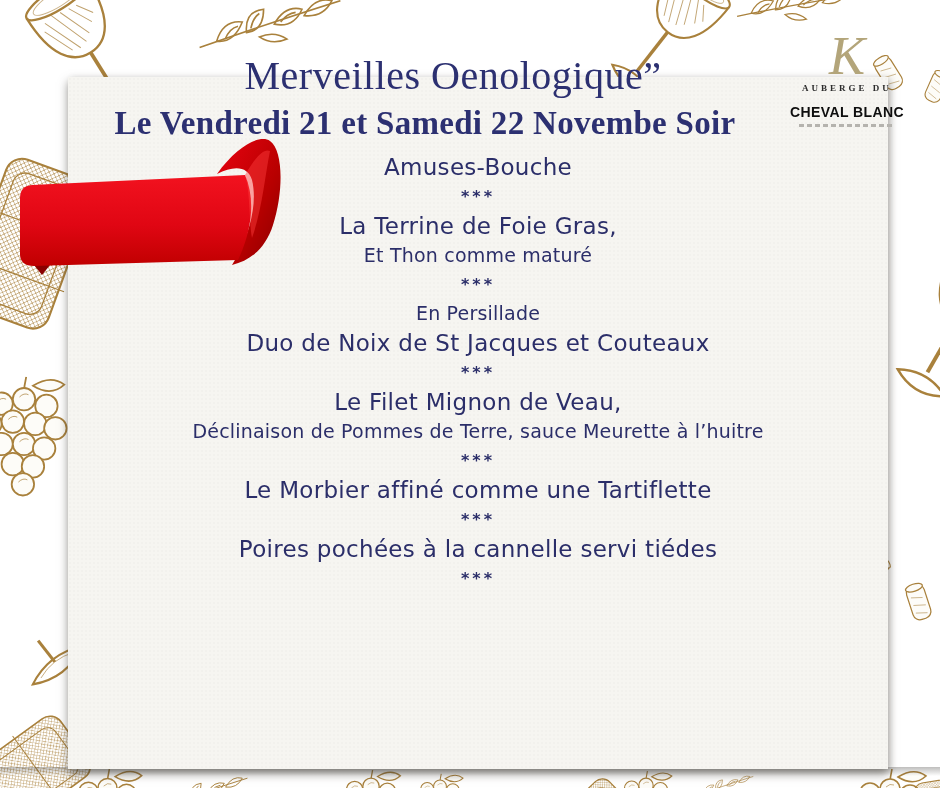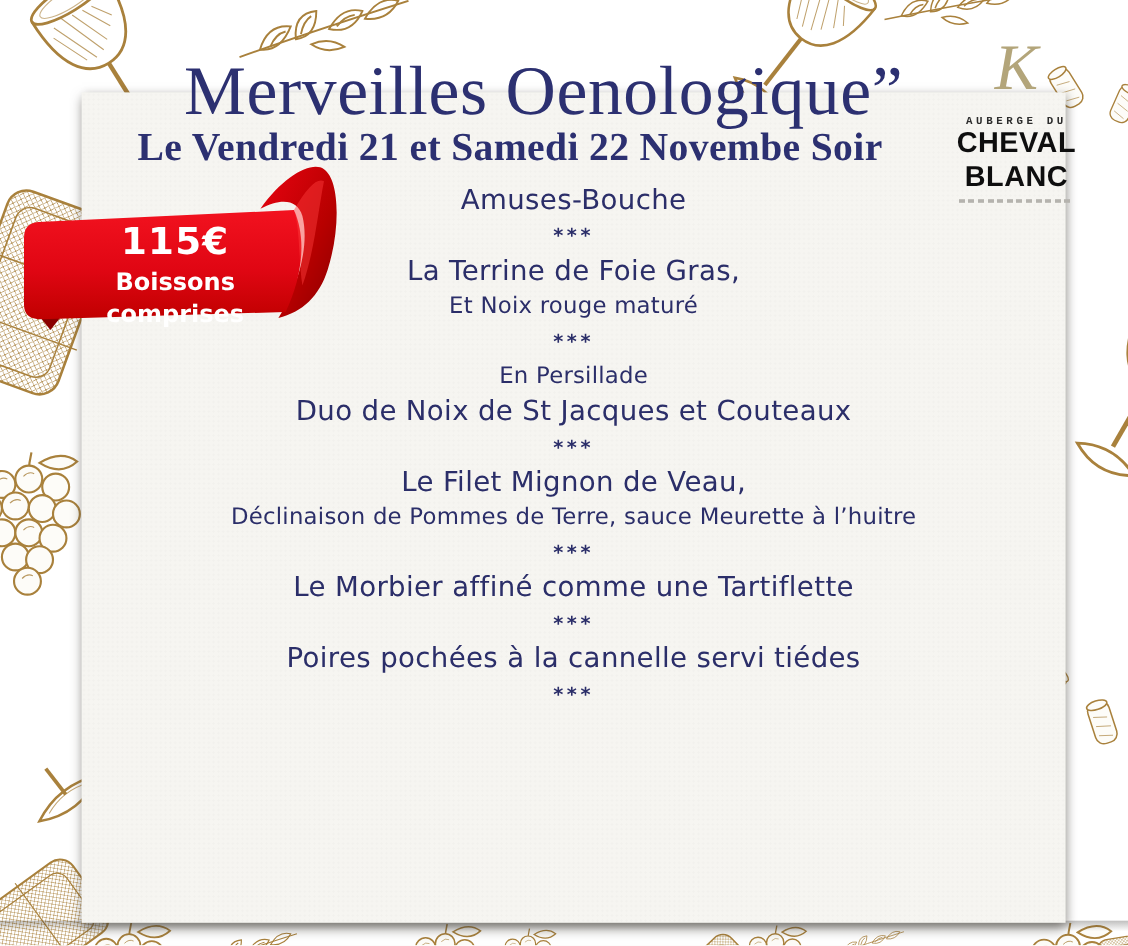--- a/index.html
+++ b/index.html
@@ -16,44 +16,44 @@
     position:absolute; z-index:2; left:68px; top:77px; width:820px; height:692px;
     background:#f6f5f1;
     background-image:radial-gradient(rgba(0,0,0,0.015) 1px, transparent 1px);
     background-size:4px 4px;
     box-shadow:0 5px 9px rgba(70,65,58,.55), 3px 0 6px rgba(70,65,58,.12);
   }
   
   #title{
     position:absolute; z-index:3; left:95px; top:48px; width:680px;
     text-align:center; font-family:"Liberation Serif", serif;
-    font-size:58px; line-height:56px; color:#2c3071; letter-spacing:.5px;
+    font-size:40px; line-height:56px; color:#2c3071; letter-spacing:.5px;
     transform:translateX(18px);
   }
   #subtitle{
     position:absolute; z-index:3; left:95px; top:104px; width:660px;
     text-align:center; font-family:"Liberation Serif", serif;
     font-size:33px; line-height:38px; color:#2c3071; letter-spacing:.3px;font-weight:bold;
   }
   
   #logo{
     position:absolute; z-index:3; left:780px; top:30px; width:134px;
     text-align:center;
   }
   .logo-k{
     font-family:"Liberation Serif", serif; font-style:italic;
     font-size:54px; line-height:52px; color:#b3a57a; font-weight:normal;
   }
   .logo-top{
     font-size:9px; font-weight:bold; letter-spacing:3px; color:#2c2c2c;
-    margin-top:14px; font-family:Liberation Mono, monospace;
+    margin-top:1px; font-family:Liberation Serif, serif;
   }
   .logo-bottom{
-    font-size:24px; font-weight:bold; letter-spacing:.4px; color:#0e0e0e;
-    font-family:"Liberation Sans", sans-serif; margin-top:0;
+    font-size:14px; font-weight:bold; letter-spacing:.4px; color:#0e0e0e;
+    font-family:"Liberation Sans", sans-serif; margin-top:11px;
   }
   .logo-tagline{
     width:96px; height:3px; margin:4px auto 0;
     background:repeating-linear-gradient(90deg,#b5b3ae 0 5px, transparent 5px 8px);
   }
   
   #ribbon{position:absolute; z-index:4; left:12px; top:128px; width:290px; height:150px;}
   #ribbon-text{
     position:absolute; z-index:5; left:36px; top:185px; width:220px;
     text-align:center; color:#ffffff;
@@ -296,30 +296,26 @@
     <div class="logo-bottom">CHEVAL BLANC</div>
     <div class="logo-tagline"></div>
   </div>
 
   <svg id="ribbon" viewBox="0 0 290 150">
     <path d="M18,132 L42,132 L30,147 Z" fill="#8a0000"></path>
     <path d="M205,46 C225,18 248,6 258,13 C271,22 272,62 261,97 C254,119 240,132 220,137 C237,110 246,76 240,52 C236,38 222,37 205,46 Z" fill="url(#gc)"></path>
     <path d="M20,57 Q8,58 8,70 L8,126 Q8,138 22,138 L226,132 C241,100 243,70 233,47 Z" fill="url(#gb)"></path>
     <path d="M233,47 C244,28 252,20 258,23 C253,48 250,82 240,110 C237,92 238,62 233,47 Z" fill="#ff3d3d" opacity="0.45"></path>
   </svg>
-  <div id="ribbon-text">
-    <div class="ribbon-price">115€</div>
-    <div class="ribbon-note">Boissons comprises</div>
-  </div>
 
   <div id="menu-lines">
       <div class="menu-line course">Amuses-Bouche</div>
       <div class="menu-line sep">***</div>
       <div class="menu-line course">La Terrine de Foie Gras,</div>
-      <div class="menu-line sub">Et Noix rouge maturé</div>
+      <div class="menu-line sub">Et Thon comme maturé</div>
       <div class="menu-line sep">***</div>
       <div class="menu-line sub">En Persillade</div>
       <div class="menu-line course">Duo de Noix de St Jacques et Couteaux</div>
       <div class="menu-line sep">***</div>
       <div class="menu-line course">Le Filet Mignon de Veau,</div>
       <div class="menu-line sub">Déclinaison de Pommes de Terre, sauce Meurette à l’huitre</div>
       <div class="menu-line sep">***</div>
       <div class="menu-line course">Le Morbier affiné comme une Tartiflette</div>
       <div class="menu-line sep">***</div>
       <div class="menu-line course">Poires pochées à la cannelle servi tiédes</div>

